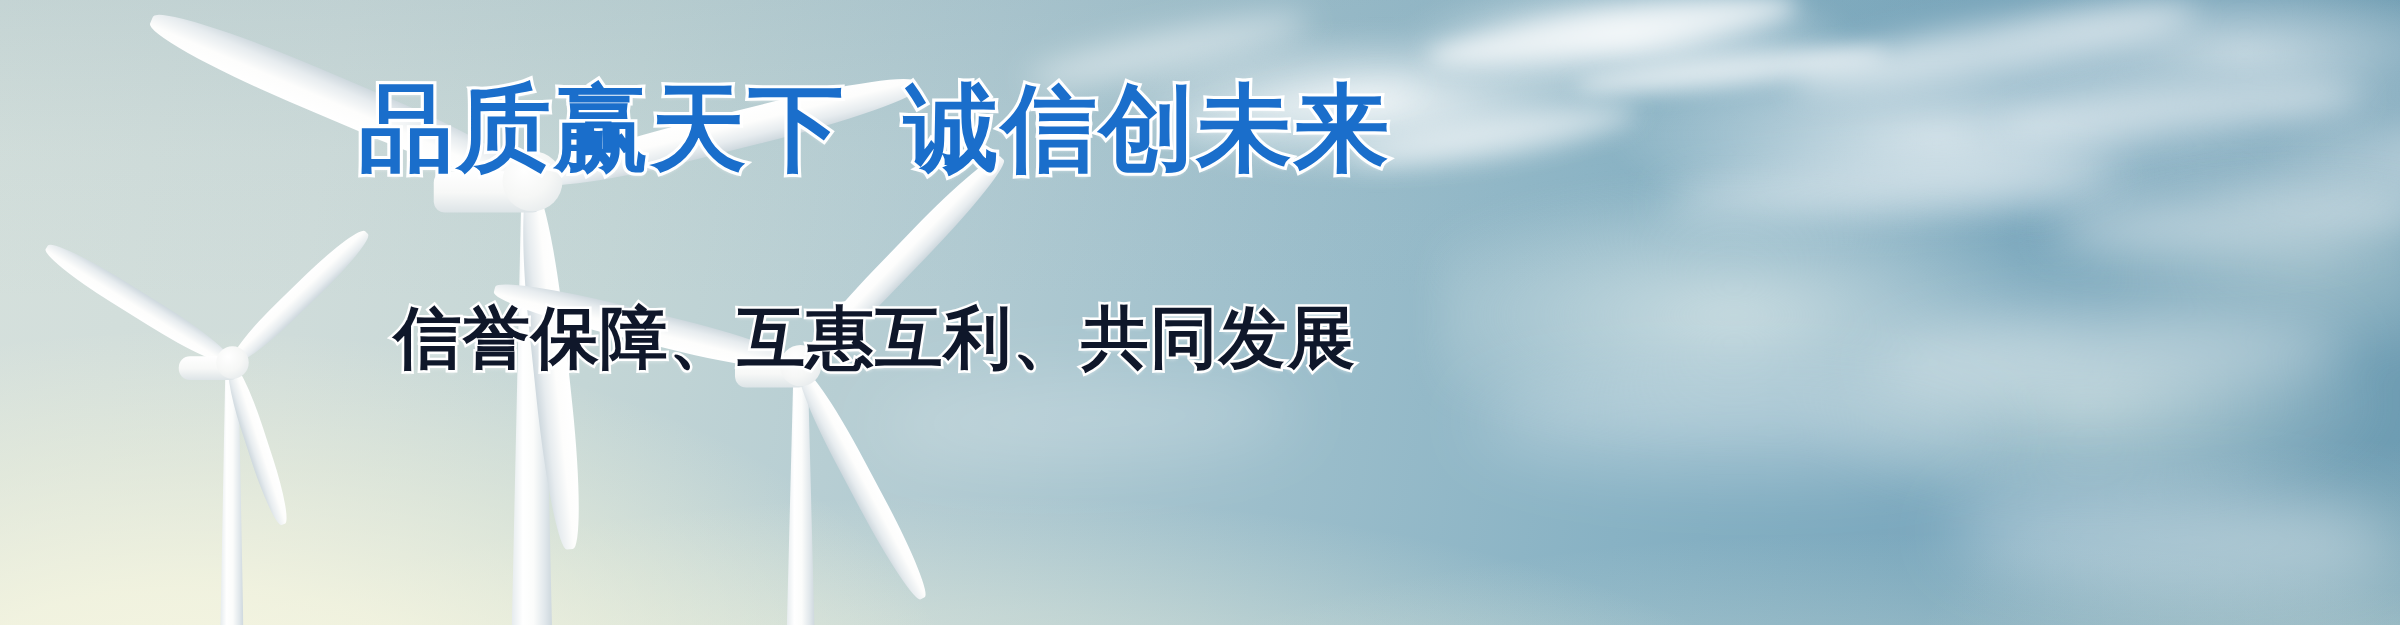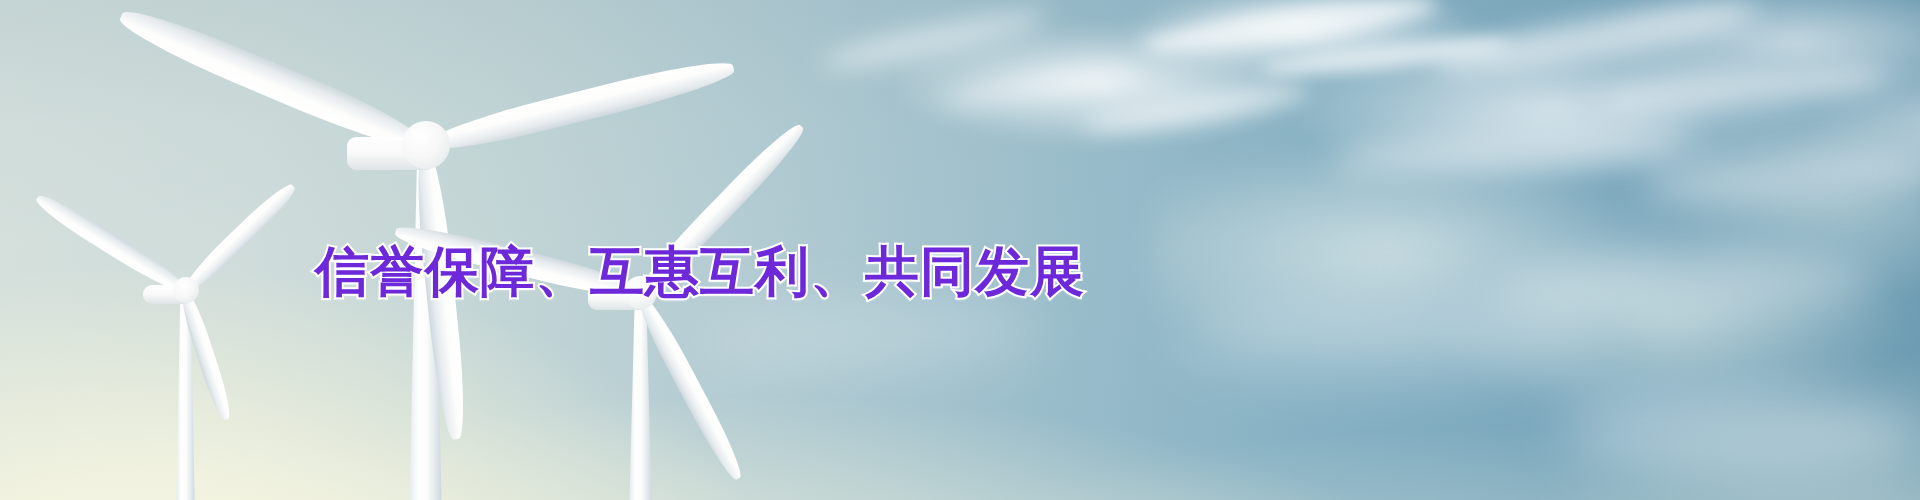--- a/index.html
+++ b/index.html
@@ -114,21 +114,21 @@
     letter-spacing:.4px;
     color:#4a5c74;
     text-shadow:0 1px 2px rgba(255,255,255,.45);
   }
   .tagline{
     position:absolute;left:0;top:238px;width:1400px;
     text-align:center;
     font-size:54px;line-height:66px;
     font-weight:bold;
     letter-spacing:1px;
-    color:#6d28d9;
+    color:#0f172a;
     -webkit-text-stroke:4px #ffffff;
     paint-order:stroke fill;
     text-shadow:0 2px 3px rgba(255,255,255,.5);
   }
 </style>
 </head>
 <body>
 
 <div id="banner">
 
@@ -180,18 +180,19 @@
       <div class="blade" style="width:252px;height:25px;transform:rotate(194deg) translate(0,-12px);"></div>
       <div class="blade" style="width:232px;height:23px;transform:rotate(-46deg) translate(0,-11px);"></div>
       <div class="blade" style="width:210px;height:21px;transform:rotate(62deg) translate(0,-10px);"></div>
       <div class="nacelle" style="left:-52px;top:-6px;width:58px;height:23px;"></div>
       <div class="hub" style="left:-16px;top:-17px;width:33px;height:33px;"></div>
     </div>
 
   </div>
 
   <div class="textblock">
+    <div class="headline">品质赢天下  诚信创未来</div>
 
 
     <div class="tagline">信誉保障、互惠互利、共同发展</div>
   </div>
 
 </div>
 
 </body></html>

